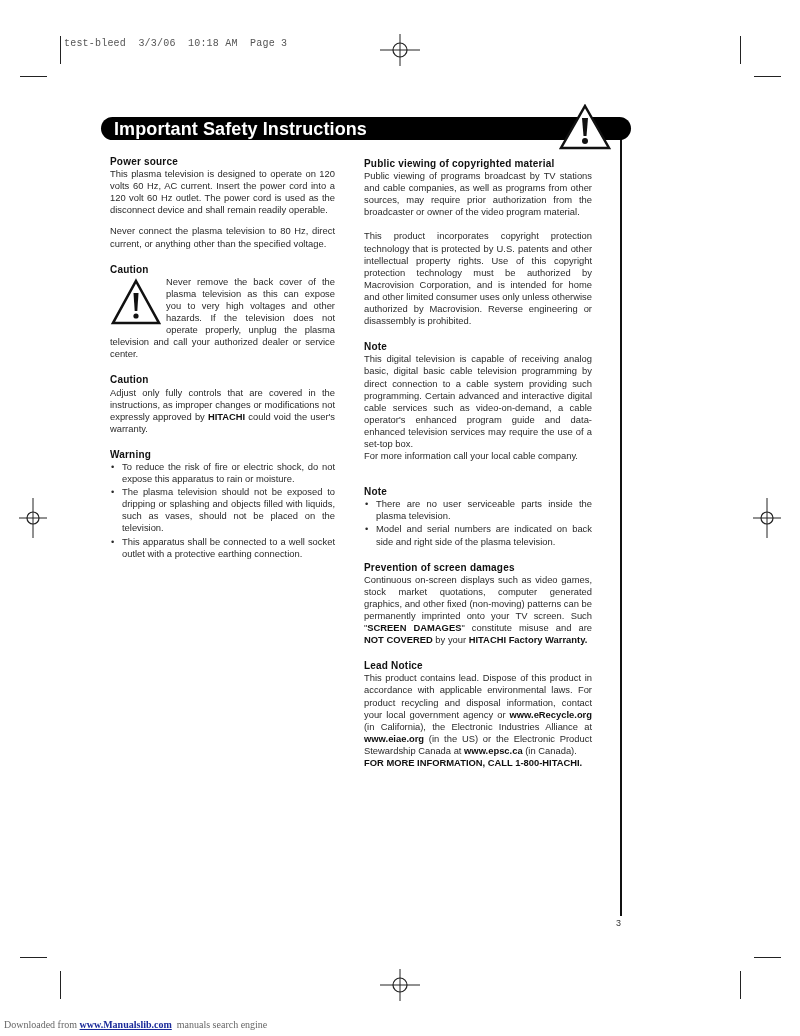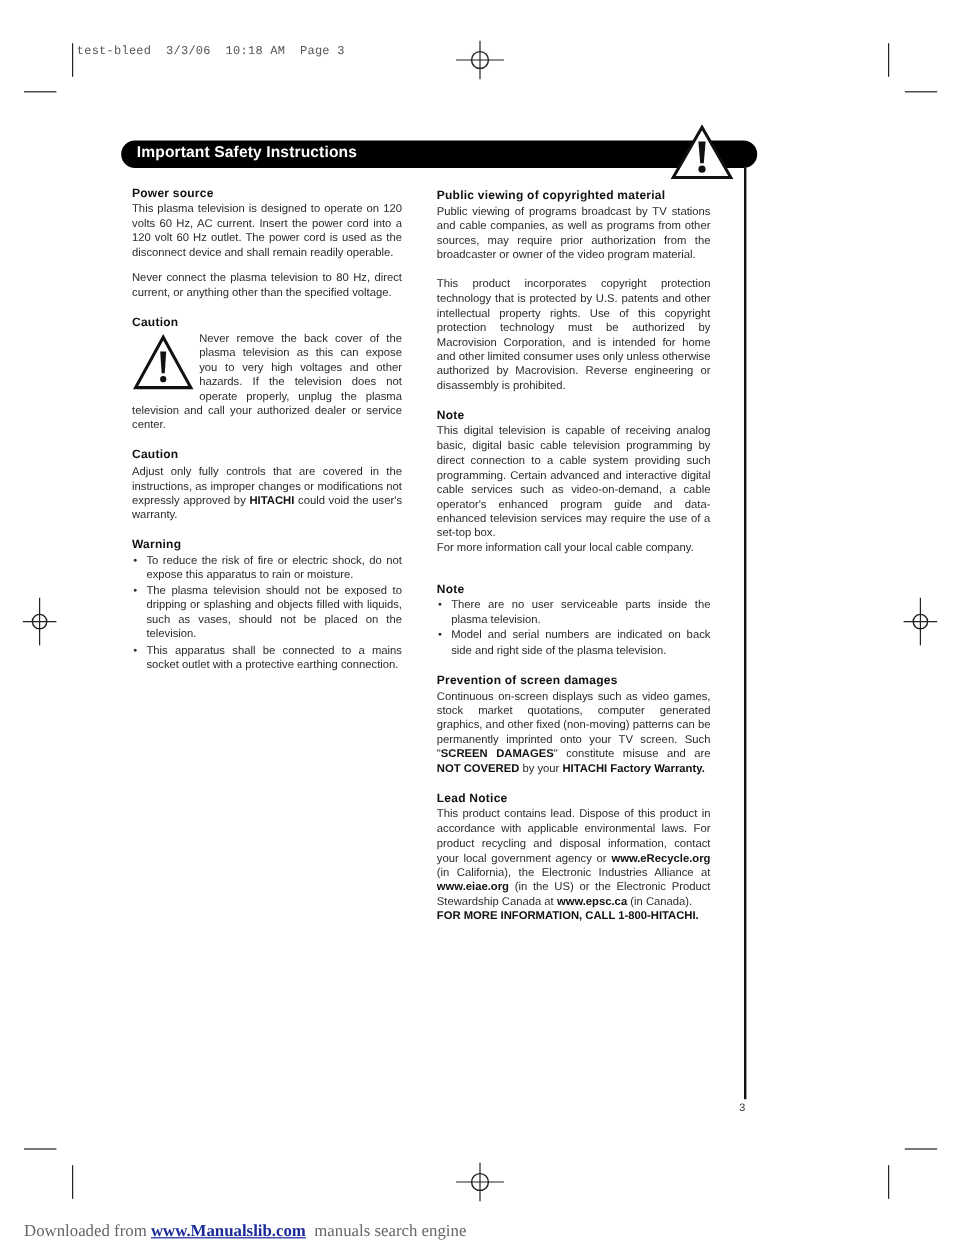--- a/index.html
+++ b/index.html
@@ -3,37 +3,37 @@
 <meta charset="utf-8">
 <style>
   html, body { margin: 0; padding: 0; background: #fff; }
   body { width: 800px; height: 1036px; position: relative; overflow: hidden; font-family: "Liberation Sans", sans-serif; color: #222; }
   .abs { position: absolute; }
   .slug { left: 64px; top: 38px; font-family: "Liberation Mono", monospace; font-size: 10px; color: #555; letter-spacing: 0.2px; white-space: pre; }
   .mark-h { position: absolute; height: 1px; background: #222; }
   .mark-v { position: absolute; width: 1px; background: #222; }
   .reg { position: absolute; width: 40px; height: 40px; }
   .title-bar { left: 101px; top: 117px; width: 530px; height: 23px; background: #000; border-radius: 12px 12px 12px 12px; }
-  .title-text { left: 114px; top: 119px; color: #fff; font-weight: bold; font-size: 13px; letter-spacing: 0.1px; }
+  .title-text { left: 114px; top: 119px; color: #fff; font-weight: bold; font-size: 18px; letter-spacing: 0.1px; }
   .warn-tri { left: 558px; top: 104px; width: 54px; height: 46px; }
   .col { position: absolute; font-size: 9.4px; line-height: 12.1px; color: #2a2a2a; text-align: justify; }
   .col-left { left: 110px; top: 156px; width: 225px; }
   .col-right { left: 364px; top: 158px; width: 228px; }
   .h { font-weight: bold; font-size: 10px; color: #111; margin: 0; letter-spacing: 0.2px; }
   p { margin: 0 0 9px 0; }
   .sec { margin-bottom: 14px; }
   ul { list-style: none; padding: 0; margin: 0; }
   ul li { position: relative; padding-left: 12px; margin-bottom: 1px; }
   ul li::before { content: "•"; position: absolute; left: 1px; top: 0; }
   b { color: #111; }
   .caution-wrap { position: relative; }
   .caution-icon { float: left; width: 52px; height: 48px; margin: 2px 4px 0 0; }
   .vrule { left: 620px; top: 140px; width: 2px; height: 776px; background: #111; }
   .pagenum { left: 616px; top: 918px; font-size: 9px; color: #333; }
-  .footer { left: 20px; top: 1019px; font-family: "Liberation Serif", serif; font-size: 14px; color: #666; }
+  .footer { left: 4px; top: 1019px; font-family: "Liberation Serif", serif; font-size: 10px; color: #666; }
   .footer a { color: #1a2a9a; text-decoration: underline; font-weight: bold; }
 </style>
 </head>
 <body>
 
 <div class="abs slug">test-bleed  3/3/06  10:18 AM  Page 3</div>
 
 <div class="mark-v" style="left:60px;top:36px;height:28px;"></div>
 <div class="mark-h" style="left:20px;top:76px;width:27px;"></div>
 <div class="mark-v" style="left:740px;top:36px;height:28px;"></div>
@@ -96,21 +96,21 @@
   <div class="sec">
     <div class="h">Caution</div>
     <p style="margin:0"><span>Adjust only fully controls that are covered in the instructions, as improper changes or modifications not expressly approved by </span><b>HITACHI</b><span> could void the user's warranty.</span></p>
   </div>
 
   <div class="sec">
     <div class="h">Warning</div>
     <ul>
       <li>To reduce the risk of fire or electric shock, do not expose this apparatus to rain or moisture.</li>
       <li>The plasma television should not be exposed to dripping or splashing and objects filled with liquids, such as vases, should not be placed on the television.</li>
-      <li>This apparatus shall be connected to a mains socket outlet with a protective earthing connection.</li>
+      <li>This apparatus shall be connected to a well socket outlet with a protective earthing connection.</li>
     </ul>
   </div>
 </div>
 
 <div class="col col-right">
   <div class="sec">
     <div class="h">Public viewing of copyrighted material</div>
     <p style="margin-bottom:12px">Public viewing of programs broadcast by TV stations and cable companies, as well as programs from other sources, may require prior authorization from the broadcaster or owner of the video program material.</p>
     <p style="margin-bottom:0">This product incorporates copyright protection technology that is protected by U.S. patents and other intellectual property rights. Use of this copyright protection technology must be authorized by Macrovision Corporation, and is intended for home and other limited consumer uses only unless otherwise authorized by Macrovision. Reverse engineering or disassembly is prohibited.</p>
   </div>

